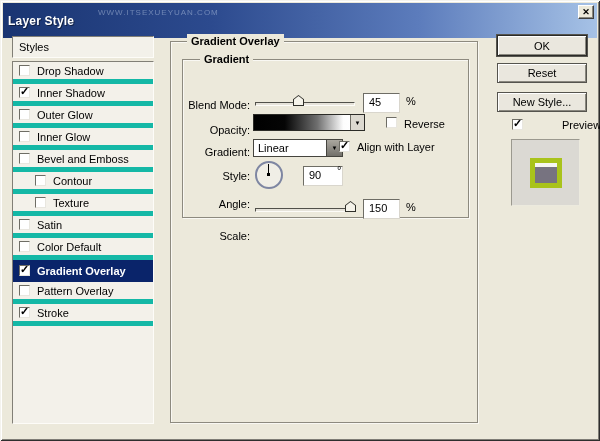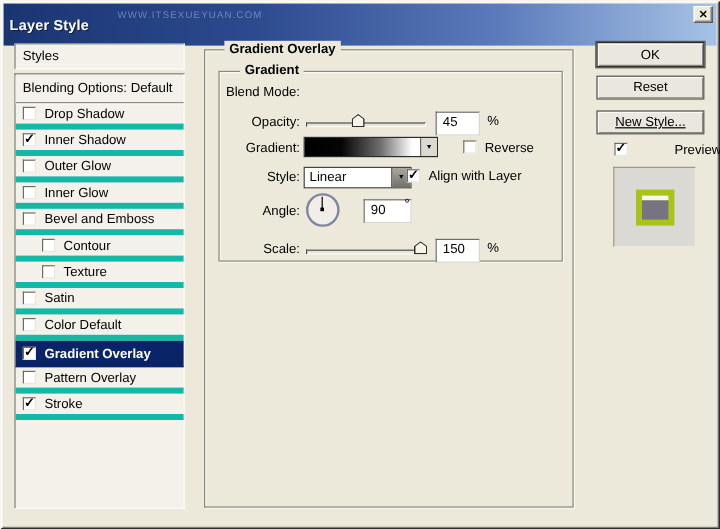--- a/index.html
+++ b/index.html
@@ -40,21 +40,21 @@
       border-color:#6e6d65 #e8e6df #e8e6df #6e6d65;position:relative;}
   .cb.checked::after{content:"\2713";position:absolute;left:0px;top:-3px;
       font-size:11px;font-weight:bold;color:#000;}
   
   .groupbox{position:absolute;border:1px solid #8d8a7f;
             box-shadow:inset 1px 1px 0 #f9f8f3, 1px 1px 0 #f9f8f3;}
   .group-outer{left:170px;top:41px;width:308px;height:382px;}
   .group-label{position:absolute;top:-8px;background:#ECE9DB;padding:0 4px;
                font-size:11px;font-weight:bold;white-space:nowrap;line-height:14px;}
   .group-inner{left:11px;top:17px;width:287px;height:159px;}
-  .flabel{position:absolute;left:0;width:67px;text-align:right;font-size:11px;height:16px;}
+  .flabel{position:absolute;left:0;width:67px;text-align:right;font-size:11px;height:16px;margin-top:28px;}
   .unit{position:absolute;font-size:11px;}
   
   .dropdown{position:absolute;background:#fff;border:1px solid #45443e;display:flex;}
   .dd-value{flex:1;font-size:11px;padding:2px 0 0 4px;overflow:hidden;white-space:nowrap;}
   .dd-arrow{width:16px;border-left:1px solid #45443e;
             background:linear-gradient(#aaa79f,#72706a);
             display:flex;align-items:center;justify-content:center;}
   .dd-arrow::after{content:"\25BC";font-size:6px;color:#000;}
   
   .valbox{position:absolute;background:#fff;border:1px solid;
@@ -104,23 +104,20 @@
     <div class="close-btn">
       <span>✕</span>
     </div>
   </div>
 
   <div class="styles-header sunken">
     <span>Styles</span>
   </div>
 
   <div class="styles-list sunken">
-    <div class="row first">
-      <span>Blending Options: Default</span>
-    </div>
     <div class="row">
       <span class="cb"></span>
       <span>Drop Shadow</span>
     </div>
     <div class="row">
       <span class="cb checked"></span>
       <span>Inner Shadow</span>
     </div>
     <div class="row">
       <span class="cb"></span>
@@ -207,21 +204,21 @@
       <div class="sl-track" style="left:72px;top:148px;width:100px;">
         <div class="sl-thumb" style="left:89px;"></div>
       </div>
       <div class="valbox" style="left:180px;top:139px;width:37px;height:18px;">150</div>
       <span class="unit" style="left:223px;top:141px;">%</span>
     </div>
   </div>
 
   <div class="pbtn" style="top:63px;height:20px;">Reset</div>
   <div class="pbtn default" style="top:35px;height:21px;">OK</div>
-  <div class="pbtn" style="top:92px;height:20px;text-decoration:underline;">New Style...</div>
+  <div class="pbtn" style="top:92px;height:20px;">New Style...</div>
 
   <span class="cb checked" style="position:absolute;left:512px;top:119px;"></span>
   <span class="checklabel" style="left:530px;top:119px;padding-left:32px;">Preview</span>
 
   <div class="preview-wrap">
     <div class="preview-green" style="background: rgb(169, 195, 27);">
       <div class="preview-inner">
         <div class="preview-strip" style="background: rgb(247, 246, 242);"></div>
         <div class="preview-gray" style="background: rgb(119, 115, 128);"></div>
       </div>

